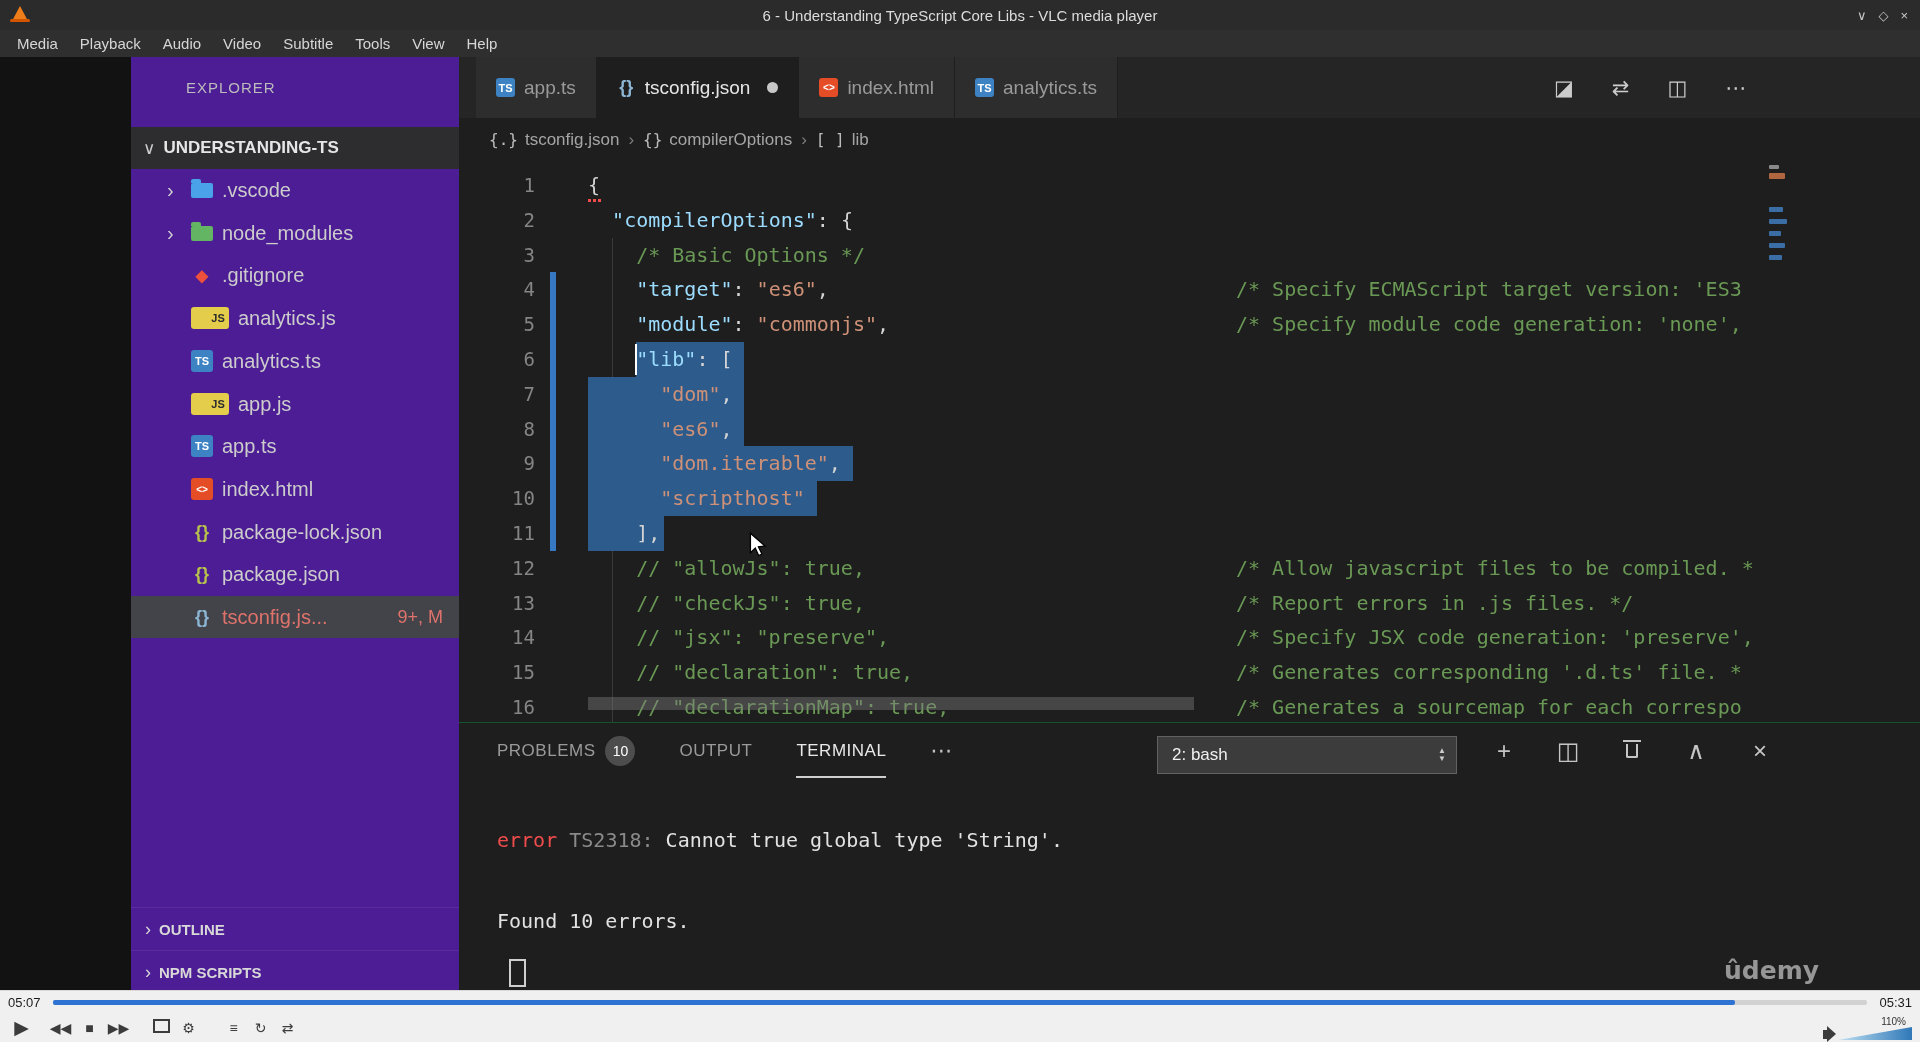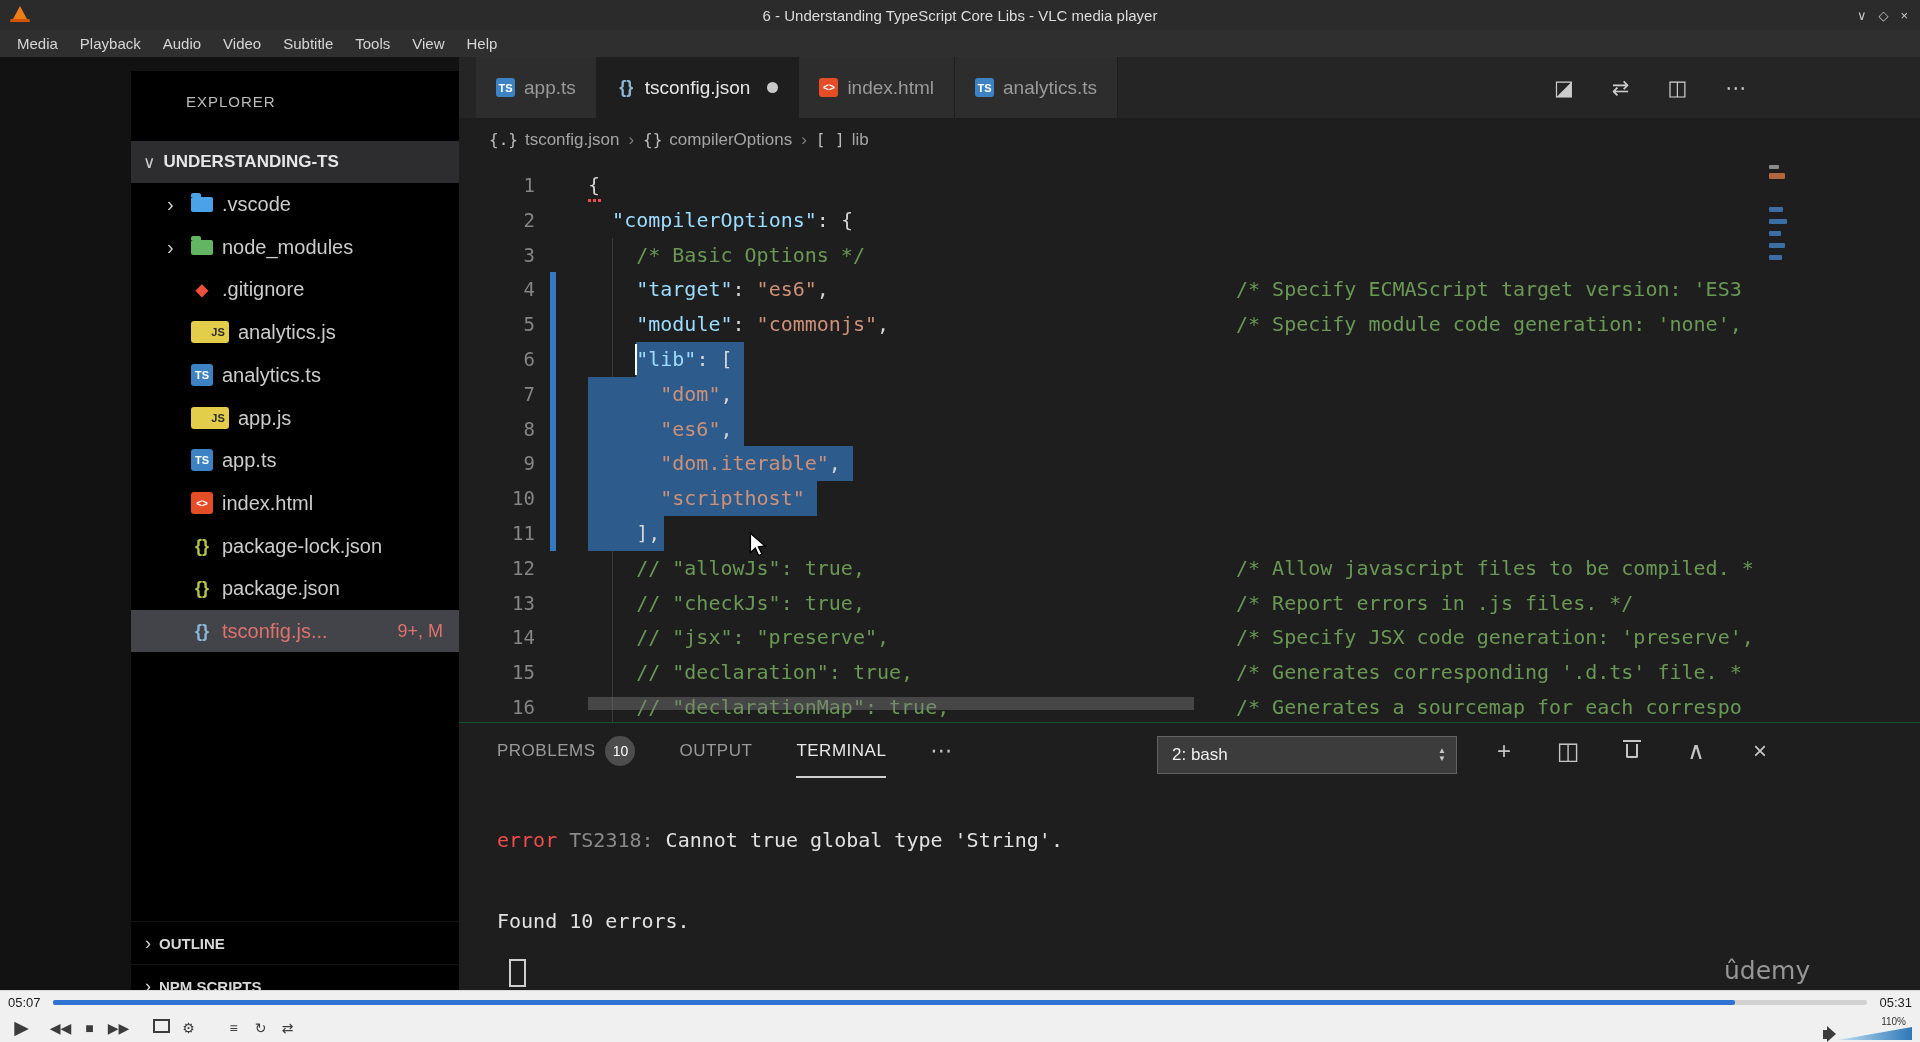--- a/index.html
+++ b/index.html
@@ -11,21 +11,21 @@
   .cone{position:absolute;left:12px;top:6px;width:0;height:0;border-left:8px solid transparent;border-right:8px solid transparent;border-bottom:15px solid #ef7d1a;}
   .cone::after{content:"";position:absolute;left:-10px;top:13px;width:20px;height:3px;background:#d45500;border-radius:2px;}
   .vtitle{flex:1;text-align:center;color:#dcdcdc;font-size:15px;}
   .winctl{position:absolute;right:12px;top:0;height:30px;display:flex;gap:12px;align-items:center;color:#c9c9c9;font-size:13px;}
   .winctl span{cursor:default;}
   .menubar{position:absolute;top:30px;left:0;right:0;height:27px;background:#2f2f2f;display:flex;align-items:center;padding-left:6px;color:#d6d6d6;font-size:15px;}
   .menu-item{padding:0 11px;height:100%;display:flex;align-items:center;}
 
   
   .video{position:absolute;top:57px;left:0;width:1920px;height:933px;background:#121212;}
-  .sidebar{position:absolute;left:131px;top:14px;width:328px;height:100%;background:#000000;color:#cccccc;}
+  .sidebar{position:absolute;left:131px;top:0;width:328px;height:100%;background:#4c1d95;color:#cccccc;}
   .exp-header{position:absolute;top:22px;left:55px;font-size:15px;letter-spacing:1px;color:#bcbcbc;}
   .root-row{position:absolute;top:70px;left:0;right:0;height:42px;background:#2d2d2f;display:flex;align-items:center;color:#e6e6e6;font-weight:bold;font-size:17px;}
   .root-row .rchev{padding:0 8px 0 12px;font-weight:normal;color:#cccccc;}
   .trow{position:absolute;left:0;right:0;height:42px;display:flex;align-items:center;font-size:20px;color:#cccccc;}
   .trow.selected{background:#42444a;}
   .trow .tchev{width:24px;padding-left:36px;color:#cfcfcf;font-size:20px;}
   .trow .tlabel{white-space:nowrap;}
   .trow .tbadge{margin-left:auto;padding-right:16px;font-size:18px;color:#e0726c;}
   .trow.selected .tlabel{color:#e0726c;}
   .fi{width:22px;height:22px;border-radius:3px;display:inline-flex;align-items:center;justify-content:center;font-size:11px;font-weight:bold;margin-right:9px;flex:0 0 auto;font-family:"Liberation Sans",sans-serif;}
@@ -83,21 +83,21 @@
   .pdrop .arrows{margin-left:auto;padding-right:10px;display:flex;flex-direction:column;line-height:8px;font-size:8px;color:#cccccc;}
   .pactions{position:absolute;left:1033px;top:0;height:55px;display:flex;align-items:center;gap:40px;color:#c5c5c5;}
   .pactions .pa{width:24px;text-align:center;font-size:24px;}
   .icon-trash{position:relative;width:20px;height:24px;display:inline-block;}
   .icon-trash::before{content:"";position:absolute;top:4px;left:1px;right:1px;height:2px;background:#c5c5c5;}
   .icon-trash::after{content:"";position:absolute;top:8px;left:4px;right:4px;bottom:2px;border:2px solid #c5c5c5;border-top:none;border-radius:0 0 2px 2px;}
   .term{position:absolute;left:38px;top:0;right:0;bottom:0;font-family:"DejaVu Sans Mono",monospace;font-size:20px;}
   .tline{position:absolute;left:0;white-space:pre;line-height:28px;}
   .t-err{color:#f14c4c}.t-dim{color:#8a8a8a}.t-plain{color:#e2e2e2}
   .cursor-box{display:inline-block;width:13px;height:24px;border:2px solid #cfcfcf;vertical-align:-5px;margin-left:12px;}
-  .udemy{position:absolute;left:1724px;top:899px;color:#969696;font-size:25px;font-weight:normal;font-family:"DejaVu Sans",sans-serif;}
+  .udemy{position:absolute;left:1724px;top:899px;color:#969696;font-size:25px;font-weight:bold;font-family:"DejaVu Sans",sans-serif;}
 
   
   .seekrow{position:absolute;top:990px;left:0;width:100%;height:23px;background:#f0f0f0;border-top:1px solid #d9d9d9;display:flex;align-items:center;padding:0 8px;gap:12px;box-sizing:border-box;font-size:13px;color:#1a1a1a;}
   .slider{flex:1;height:5px;background:#d2d2d2;border-radius:2px;position:relative;}
   .sfill{position:absolute;left:0;top:0;height:100%;background:#2e72d2;border-radius:2px;}
   .controls{position:absolute;top:1013px;left:0;width:100%;height:29px;background:#f0f0f0;display:flex;align-items:center;padding-left:8px;box-sizing:border-box;}
   .vbtn{width:27px;text-align:center;color:#3c3c3c;font-size:14px;}
   .vbtn.play{font-size:19px;margin-right:12px;}
   .vbtn.grp{margin-right:2px;}
   .sp1{margin-left:14px;} .sp2{margin-left:18px;}

